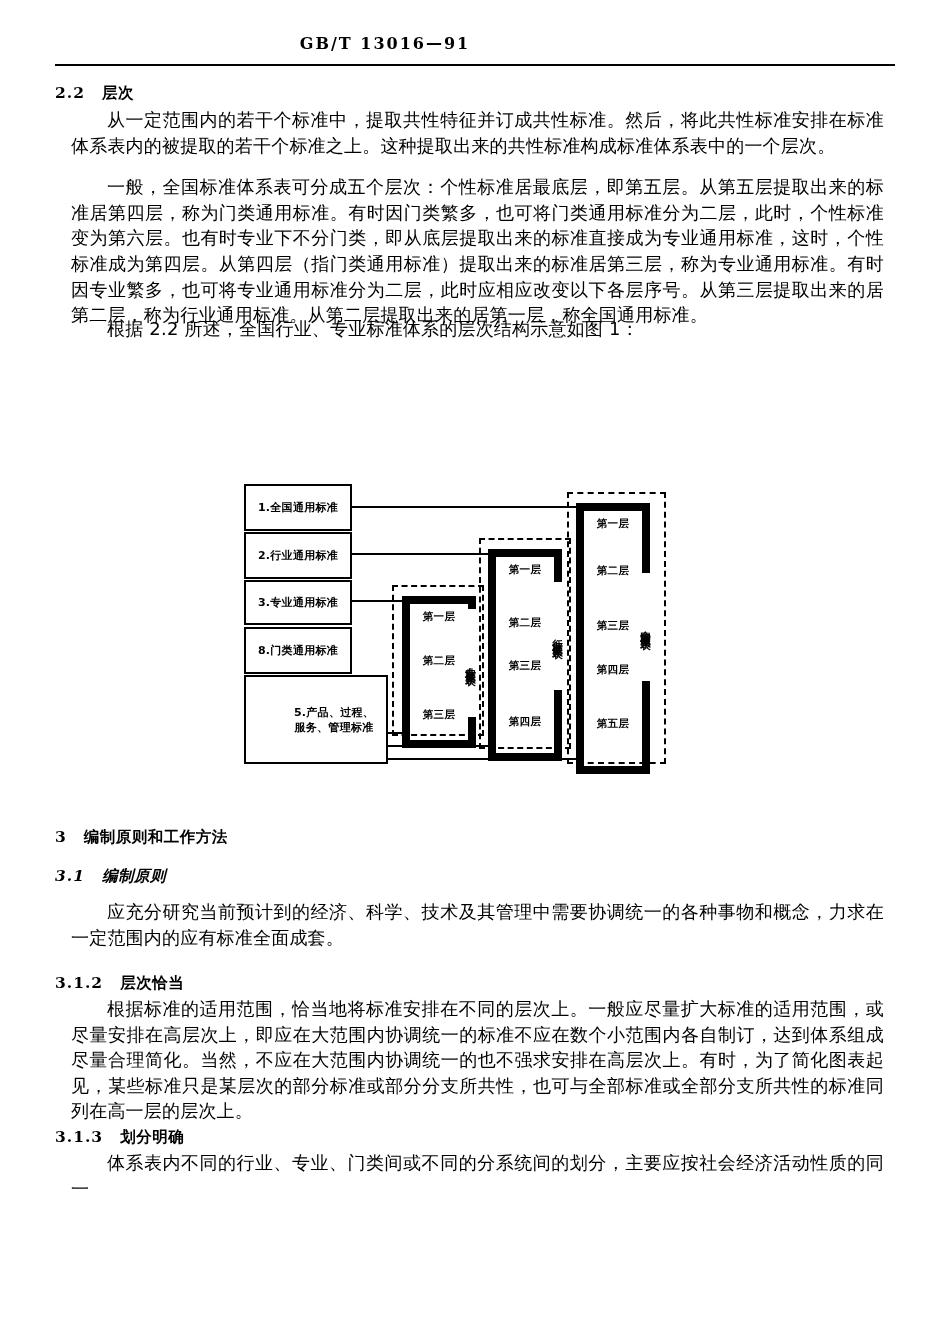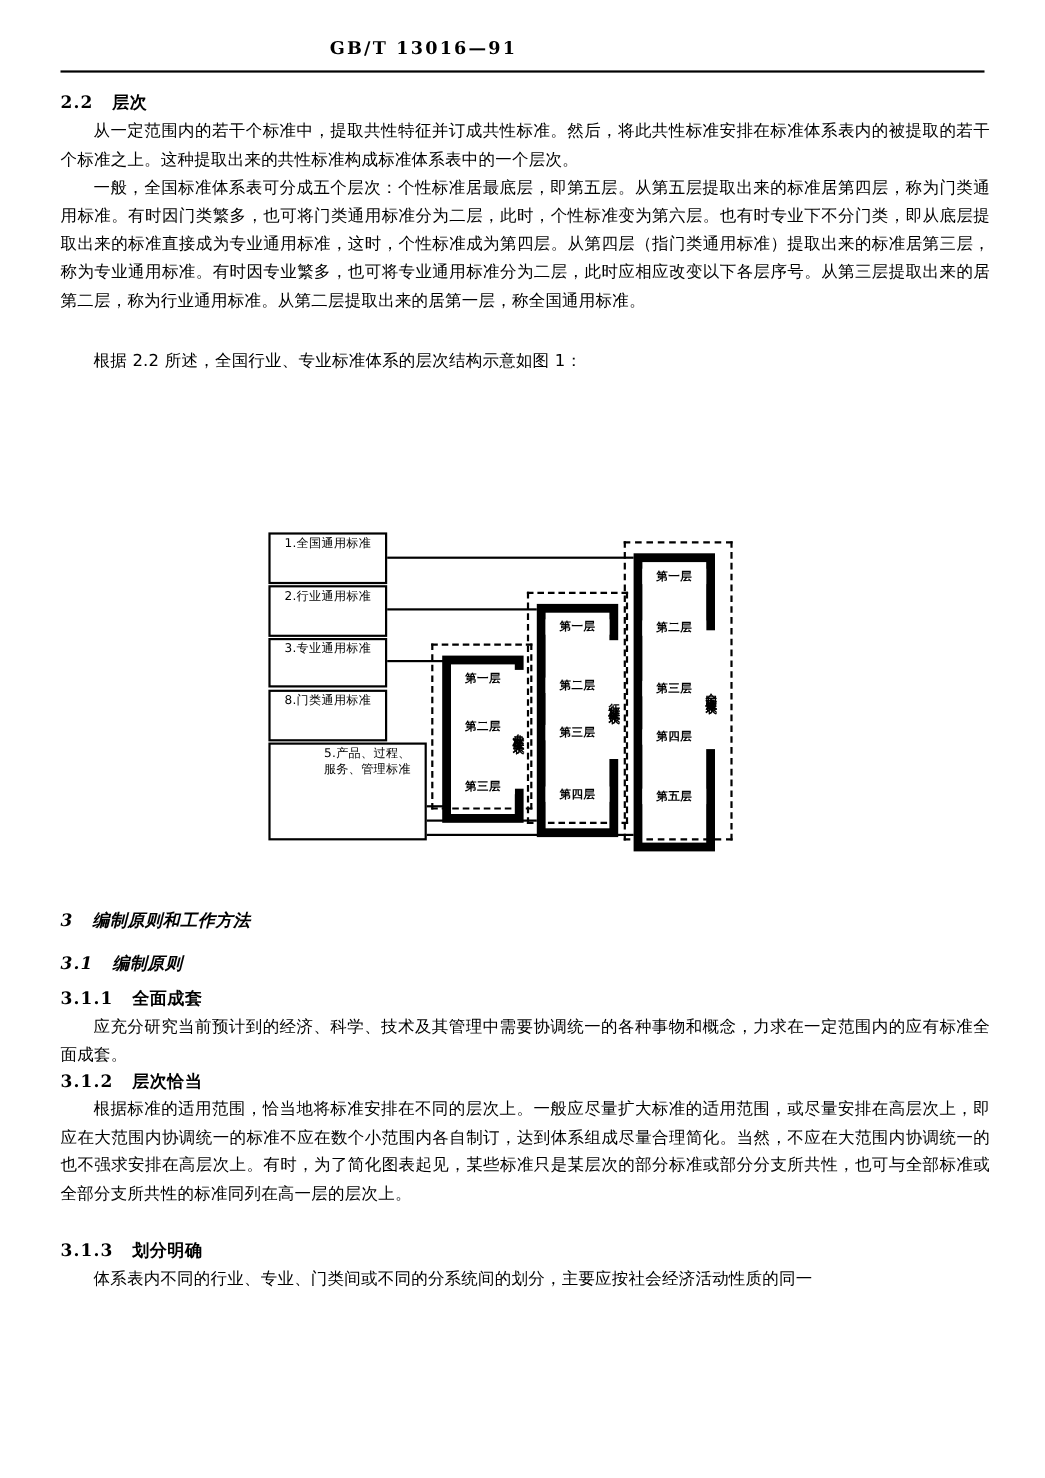--- a/index.html
+++ b/index.html
@@ -28,34 +28,34 @@
 
   
   .body-col{position:absolute;left:55px;width:845px;}
   .h2{
     font-size:15.5px;font-weight:bold;letter-spacing:.5px;
     margin:0;padding:0;line-height:22px;
   }
   .h2 .num{font-family:"DejaVu Serif","Liberation Serif",serif;letter-spacing:1px;}
   .h2 .ttl{margin-left:17px;text-align:right;}
   .para{
-    font-size:15px;line-height:25.6px;text-align:justify;
-    text-indent:2em;margin:0;letter-spacing:.2px;
+    font-size:18px;line-height:25.6px;text-align:justify;
+    text-indent:2em;margin:16px;letter-spacing:.2px;
   }
 
   
   .figwrap{position:absolute;left:0;top:470px;width:950px;height:330px;}
   .fig{position:absolute;left:232px;top:0px;width:430px;height:310px;}
 
   .lbox{
     position:absolute;left:12px;
     border:2.5px solid #000;background:#fff;
-    display:flex;align-items:flex-start;justify-content:center;
+    display:flex;align-items:center;justify-content:center;
     text-align:center;
-    font-size:11px;font-weight:normal;letter-spacing:.3px;line-height:15px;
+    font-size:11px;font-weight:bold;letter-spacing:.3px;line-height:15px;
     z-index:6;
   }
 
   
   .col{
     position:absolute;border:8px solid #000000;background:transparent;z-index:5;
   }
   .cell{
     position:absolute;left:0;width:100%;
     text-align:center;font-size:10.5px;font-weight:bold;letter-spacing:.4px;
@@ -150,36 +150,33 @@
       <div class="lbox" style="top:157px;width:104px;height:43px;">
         <span>8.门类通用标准</span>
       </div>
       <div class="lbox" style="top:205px;width:104px;height:85px;padding-left:36px;">
         <span id="lb5">5.产品、过程、<br>服务、管理标准</span>
       </div>
 
     </div>
   </div>
 
-  <div class="body-col" style="top:826px;font-style:italic;">
+  <div class="body-col" style="top:826px;">
     <div class="h2">
       <span class="num">3</span><span class="ttl">编制原则和工作方法</span>
     </div>
   </div>
 
   <div class="body-col" style="top:865px;font-style:italic;">
     <div class="h2">
       <span class="num">3.1</span><span class="ttl">编制原则</span>
     </div>
   </div>
 
   <div class="body-col" style="top:897px;">
-    <div class="h2" style="font-weight:bold;">
-      <span class="num">3.1.1</span><span class="ttl">全面成套</span>
-    </div>
     <p class="para" style="margin-top:2px;">应充分研究当前预计到的经济、科学、技术及其管理中需要协调统一的各种事物和概念，力求在一定范围内的应有标准全面成套。</p>
   </div>
 
   <div class="body-col" style="top:972px;">
     <div class="h2">
       <span class="num">3.1.2</span><span class="ttl">层次恰当</span>
     </div>
     <p class="para" style="margin-top:2px;">根据标准的适用范围，恰当地将标准安排在不同的层次上。一般应尽量扩大标准的适用范围，或尽量安排在高层次上，即应在大范围内协调统一的标准不应在数个小范围内各自制订，达到体系组成尽量合理简化。当然，不应在大范围内协调统一的也不强求安排在高层次上。有时，为了简化图表起见，某些标准只是某层次的部分标准或部分分支所共性，也可与全部标准或全部分支所共性的标准同列在高一层的层次上。</p>
   </div>
 

